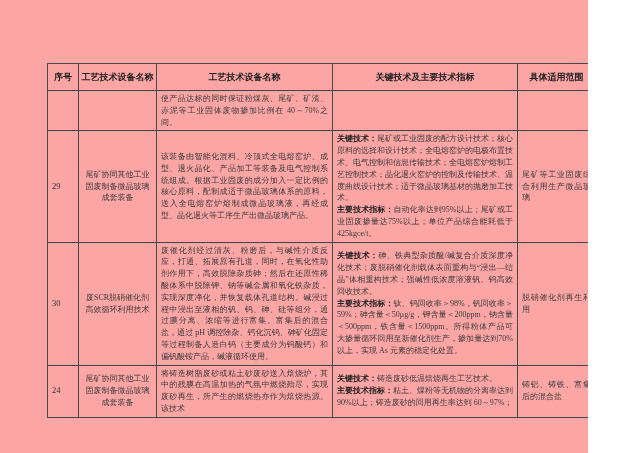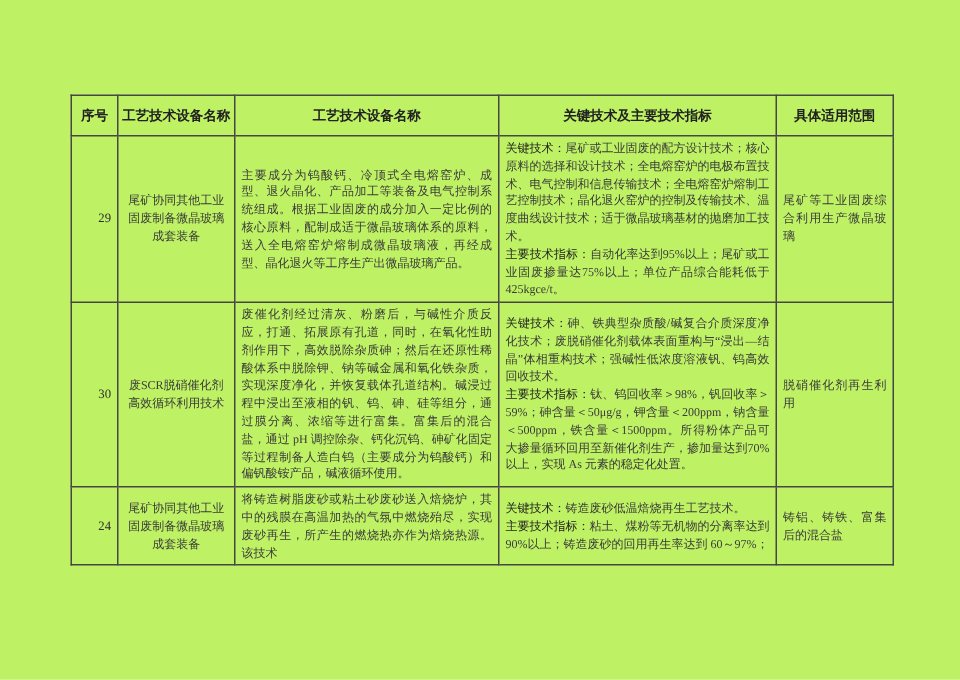--- a/index.html
+++ b/index.html
@@ -2,47 +2,47 @@
 <html><head>
 <meta charset="utf-8">
 <style>
   html,body{margin:0;padding:0}
   body{
     width:640px;height:453px;background:#ffffff;
     font-family:"Liberation Serif","DejaVu Serif",serif;
     color:#333333;
     -webkit-font-smoothing:antialiased;
   }
-  .page{position:relative;width:640px;height:453px;background:#bef264;overflow:hidden}
+  .page{position:relative;width:588px;height:453px;background:#fca5a5;overflow:hidden}
   table.catalog{
     position:absolute;left:47px;top:63px;width:548px;
     border-collapse:collapse;table-layout:fixed;
   }
   th,td{
     border:1px solid #474747;
     vertical-align:middle;
     padding:2px 4px;
     overflow:hidden;
   }
   th{
     font-size:9px;font-weight:bold;text-align:center;
     color:#222222;height:22px;padding:2px 1px;
   }
   td{font-size:8px;line-height:11.8px;color:#3a3a3a}
   tr.h-cont{height:24px}
   tr.h-29{height:107px}
   tr.h-30{height:123px}
   tr.h-31{height:30px}
-  .c-seq{text-align:right;font-size:8.5px;color:#2f2f2f}
+  .c-seq{text-align:left;font-size:8.5px;color:#2f2f2f}
   .c-name{text-align:center}
   .c-intro{text-align:justify;text-justify:inter-ideograph}
   .c-key{text-align:justify;text-justify:inter-ideograph}
   .c-scope{text-align:justify;text-justify:inter-ideograph}
   .para{margin:0}
-  .b{font-weight:normal;color:#1d1d1d}
+  .b{font-weight:bold;color:#1d1d1d}
   .pageno{
     position:absolute;top:402px;left:0;width:640px;
     text-align:center;font-size:8px;color:#555555;letter-spacing:1px;
   }
 </style>
 </head>
 <body>
 
 <div class="page">
 
@@ -58,25 +58,39 @@
       <tr>
         <th>序号</th>
         <th>工艺技术设备名称</th>
         <th>工艺技术设备名称</th>
         <th>关键技术及主要技术指标</th>
         <th>具体适用范围</th>
       </tr>
     </thead>
     <tbody>
 
+      <tr class="h-cont">
+        <td class="c-seq"></td>
+        <td class="c-name"></td>
+        <td class="c-intro">使产品达标的同时保证粉煤灰、尾矿、矿渣、赤泥等工业固体废物掺加比例在 40～70%之间。</td>
+        <td class="c-key">
+          <p class="para">
+            <span class="b"></span><span></span>
+          </p>
+          <p class="para">
+            <span class="b"></span><span></span>
+          </p>
+        </td>
+        <td class="c-scope"></td>
+      </tr>
 
       <tr class="h-29">
         <td class="c-seq">29</td>
         <td class="c-name">尾矿协同其他工业固废制备微晶玻璃成套装备</td>
-        <td class="c-intro">主要成分为钨酸钙、冷顶式全电熔窑炉、成型、退火晶化、产品加工等装备及电气控制系统组成。根据工业固废的成分加入一定比例的核心原料，配制成适于微晶玻璃体系的原料，送入全电熔窑炉熔制成微晶玻璃液，再经成型、晶化退火等工序生产出微晶玻璃产品。</td>
+        <td class="c-intro">该装备由智能化混料、冷顶式全电熔窑炉、成型、退火晶化、产品加工等装备及电气控制系统组成。根据工业固废的成分加入一定比例的核心原料，配制成适于微晶玻璃体系的原料，送入全电熔窑炉熔制成微晶玻璃液，再经成型、晶化退火等工序生产出微晶玻璃产品。</td>
         <td class="c-key">
           <p class="para">
             <span class="b">关键技术：</span><span>尾矿或工业固废的配方设计技术；核心原料的选择和设计技术；全电熔窑炉的电极布置技术、电气控制和信息传输技术；全电熔窑炉熔制工艺控制技术；晶化退火窑炉的控制及传输技术、温度曲线设计技术；适于微晶玻璃基材的抛磨加工技术。</span>
           </p>
           <p class="para">
             <span class="b">主要技术指标：</span><span>自动化率达到95%以上；尾矿或工业固废掺量达75%以上；单位产品综合能耗低于425kgce/t。</span>
           </p>
         </td>
         <td class="c-scope">尾矿等工业固废综合利用生产微晶玻璃</td>
       </tr>

